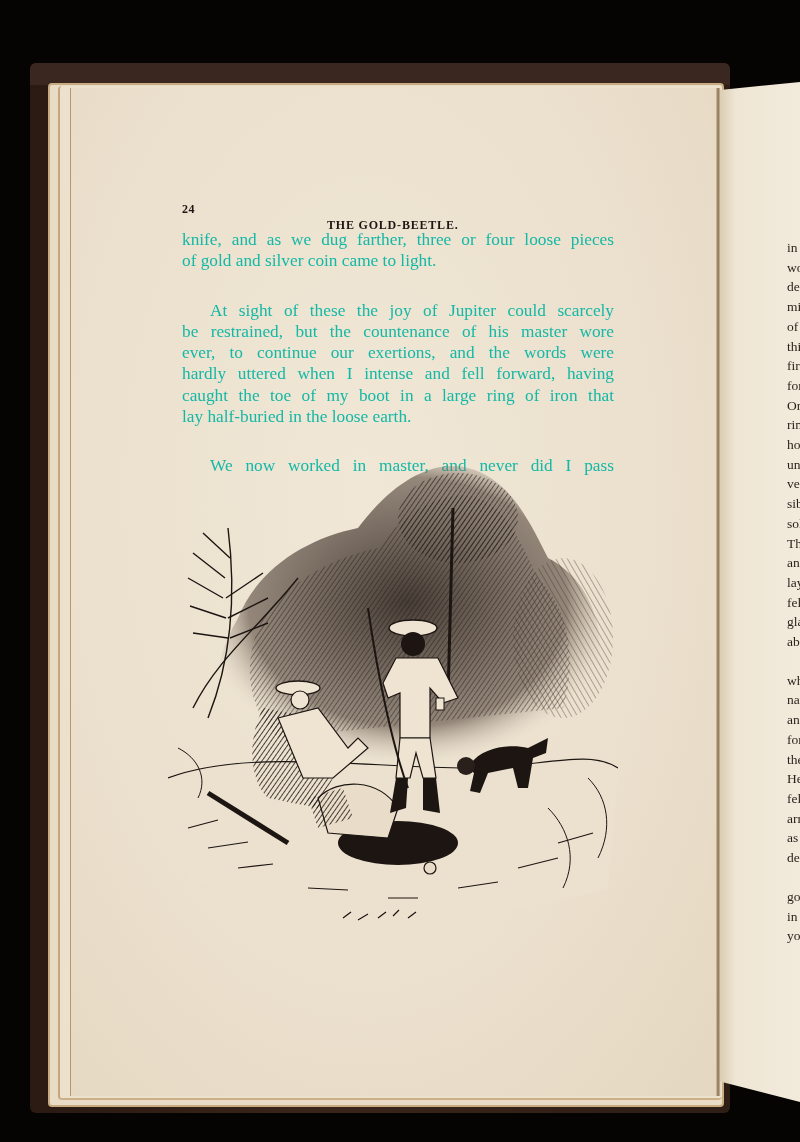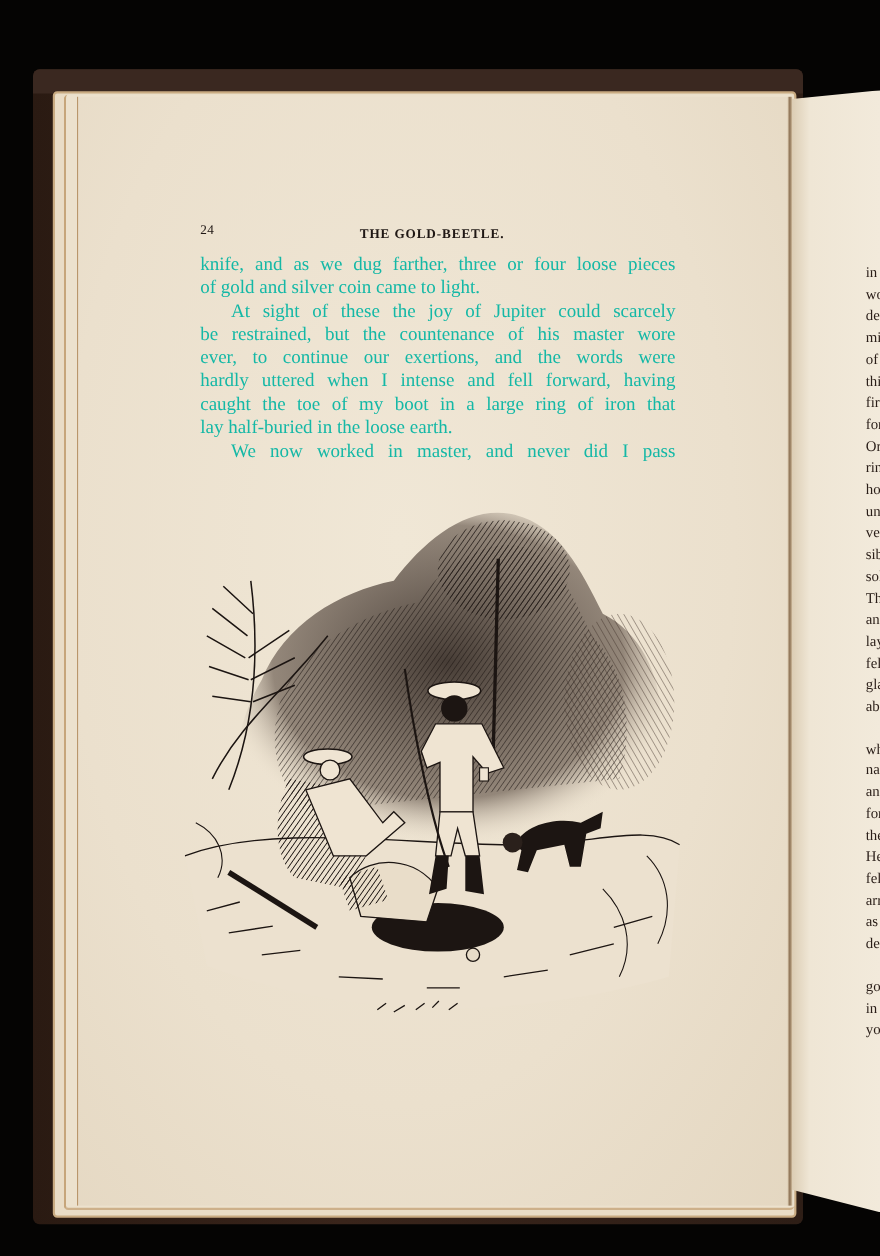--- a/index.html
+++ b/index.html
@@ -37,30 +37,30 @@
   }
   .right-page {
     position:absolute; left:720px; top:82px; width:80px; height:1020px;
     background:linear-gradient(90deg,#dccdb4 0%,#efe6d5 20%,#f2eadb 100%);
     clip-path:polygon(0 8px,100% 0,100% 100%,0 98%);
   }
   .running-head {
     position:absolute; left:182px; top:202px; width:432px; height:20px;
     font-size:12px; font-weight:bold; color:#1f1714; letter-spacing:0.5px;
   }
-  .page-number { position:absolute; left:0; top:0; font-weight:normal; font-size:12px; }
-  .head-title { position:absolute; left:145px; top:3px; font-size:12px; font-weight:bold; letter-spacing:0.8px; }
+  .page-number { position:absolute; left:0; top:0; font-weight:bold; font-size:12px; }
+  .head-title { position:absolute; left:145px; top:16px; font-size:12px; font-weight:bold; letter-spacing:0.8px; }
   .body-text {
     position:absolute; left:182px; top:229px; width:432px;
     font-size:17.3px; line-height:21.3px; color:#14b8a6;
     text-align:justify;
   }
   .body-text .line { display:block; white-space:nowrap; text-align:justify; text-align-last:justify; }
   .body-text .line.last { text-align-last:left; }
-  .body-text .line.indent { padding-left:28px; }
+  .body-text .line.indent { padding-left:28px;margin-top:28px; }
   .illustration {
     position:absolute; left:168px; top:448px; width:450px; height:480px;
   }
   .right-text {
     position:absolute; left:787px; top:238px; width:20px;
     font-size:13.5px; line-height:19.7px; color:#2a1e18; white-space:nowrap;
   }
   .right-text span { display:block; }
   .right-text .gap { height:19px; }
 </style>

